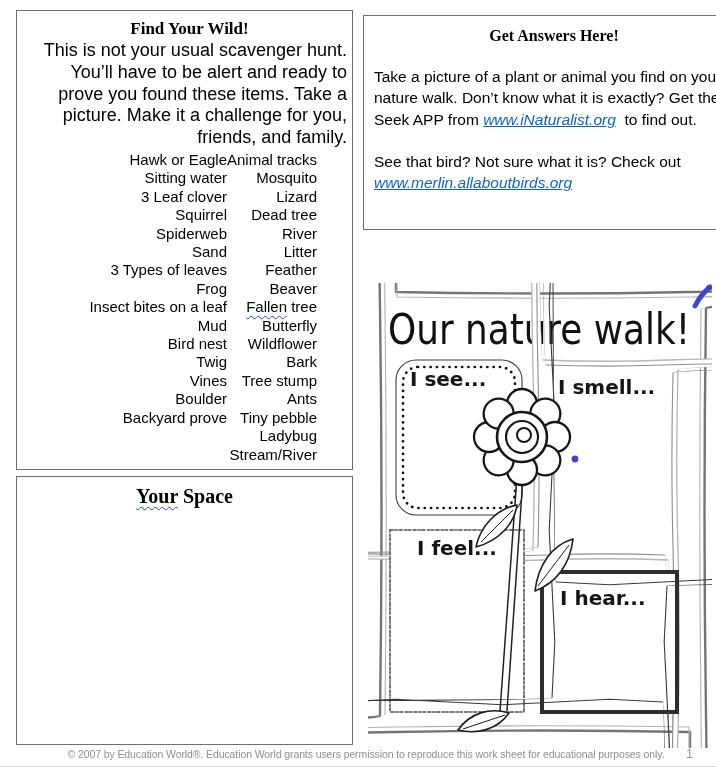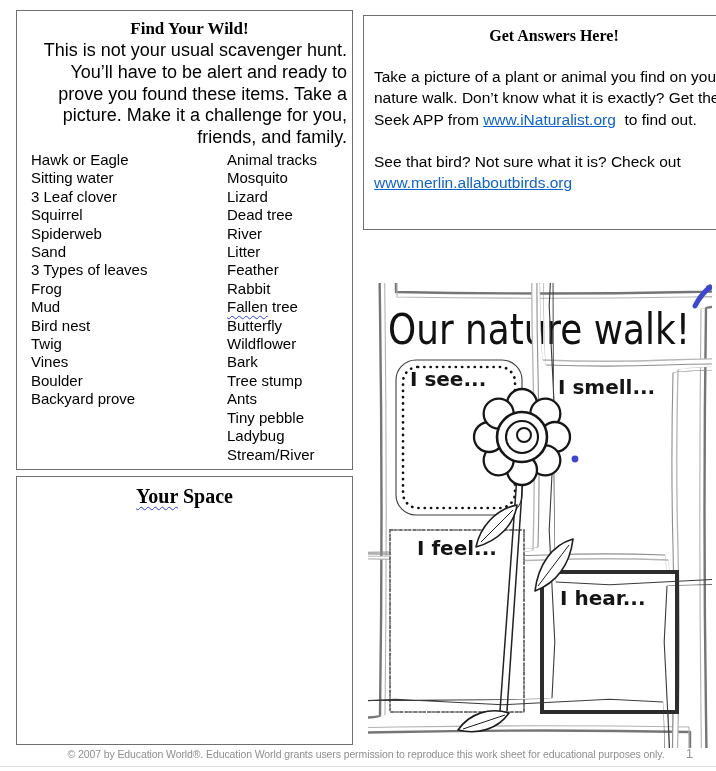--- a/index.html
+++ b/index.html
@@ -17,26 +17,26 @@
   }
   #box-answers .serif-title{font-size:16px;margin-top:10px;}
   .intro{
     font-size:18px;line-height:21.8px;text-align:right;color:#000;
     margin:1px 5px 0 5px;
   }
   .list-wrap{
     position:absolute;left:14px;top:140px;right:2px;display:flex;
     font-size:15px;line-height:18.4px;color:#000;
   }
-  .list-col{list-style:none;margin:0;padding:0;}
+  .list-col{list-style:none;margin:0;padding:0;text-align:right;}
   .list-col.c1{width:196px;flex:none;}
   .answers-body{margin:20px 10px 0 10px;font-size:15.5px;line-height:21.3px;color:#000;}
   .answers-body p{margin:0;}
   .answers-body p + p{margin-top:21px;}
-  a.doc-link{color:#0e63cf;text-decoration:underline;cursor:pointer;}
+  a.doc-link{color:#0e63cf;text-decoration:underline;cursor:pointer;font-style:italic;}
   .sc-wavy{
     text-decoration-line:underline;text-decoration-style:wavy;
     text-decoration-color:#2b3de0;text-decoration-thickness:1px;text-underline-offset:3px;
   }
   #space-title{font-size:20px;margin-top:9px;}
   #nature-svg{position:absolute;left:368px;top:283px;}
   #footer-copy{
     position:absolute;left:8px;top:748px;width:716px;text-align:center;
     color:#8f8f8f;font-size:10.5px;letter-spacing:-0.1px;
   }
@@ -54,36 +54,37 @@
   <div class="list-wrap">
     <ul class="list-col c1" id="list-col-1">
         <li>Hawk or Eagle</li>
         <li>Sitting water</li>
         <li>3 Leaf clover</li>
         <li>Squirrel</li>
         <li>Spiderweb</li>
         <li>Sand</li>
         <li>3 Types of leaves</li>
         <li>Frog</li>
+        <li>Insect bites on a leaf</li>
         <li>Mud</li>
         <li>Bird nest</li>
         <li>Twig</li>
         <li>Vines</li>
         <li>Boulder</li>
         <li>Backyard prove</li>
       </ul>
     <ul class="list-col c2" id="list-col-2">
         <li>Animal tracks</li>
         <li>Mosquito</li>
         <li>Lizard</li>
         <li>Dead tree</li>
         <li>River</li>
         <li>Litter</li>
         <li>Feather</li>
-        <li>Rabbit</li>
+        <li>Beaver</li>
         <li><span class="sc-wavy">Fallen</span> tree</li>
         <li>Butterfly</li>
         <li>Wildflower</li>
         <li>Bark</li>
         <li>Tree stump</li>
         <li>Ants</li>
         <li>Tiny pebble</li>
         <li>Ladybug</li>
         <li>Stream/River</li>
       </ul>

